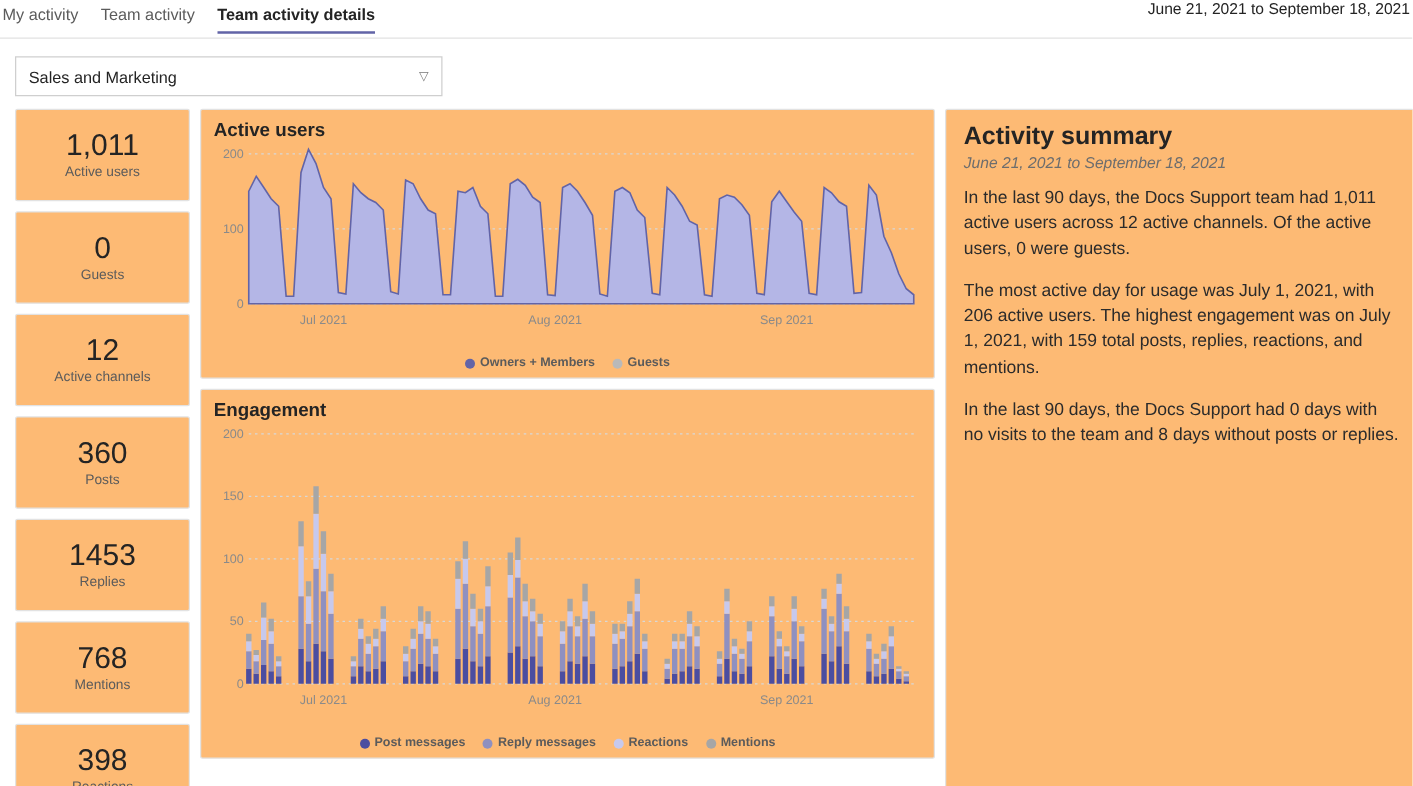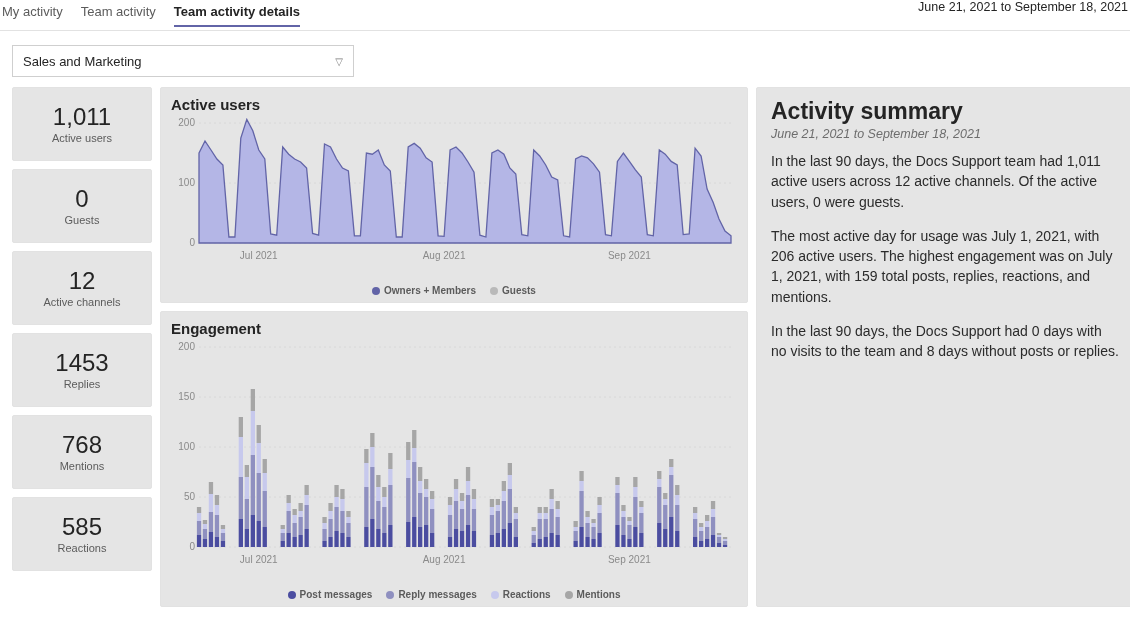--- a/index.html
+++ b/index.html
@@ -23,39 +23,39 @@
   .tab.active{color:var(--ink);border-bottom:2px solid var(--accent);font-weight:600;}
   .date-range{margin-left:auto;font-size:12.5px;color:var(--ink);}
 
   
   .team-select{margin:14px 0 10px 12px;width:320px;height:30px;border:1px solid #cfcfcf;display:flex;align-items:center;padding:0 10px;font-size:13px;color:var(--ink);justify-content:space-between;background:#fff;}
   .chev{font-size:10px;color:#7a7a7a;}
 
   
   .grid{display:grid;grid-template-columns:140px 588px 378px;gap:8px;padding:0 12px 10px;}
   .stack{display:flex;flex-direction:column;gap:8px;}
-  .card{border:1px solid var(--border);border-radius:2px;background:#e5e5e5;}
+  .card{border:1px solid var(--border);border-radius:2px;background:#fdba74;}
   .mini{height:72px;display:flex;flex-direction:column;align-items:center;justify-content:center;}
   .mini .val{font-size:24px;line-height:1.1;}
   .mini .lbl{font-size:11px;color:var(--ink-soft);margin-top:2px;}
 
   .panel{padding:8px 10px 6px;}
   .panel-title{font-weight:600;font-size:15px;margin:0 0 4px;}
   .chart-shell{position:relative;height:156px;}
   .chart-shell.tall{height:236px;}
   svg{display:block;}
   .axis-label{font-size:10px;fill:#8a8a8a;font-family:inherit;}
   .grid-line{stroke:#d8d8d8;stroke-dasharray:2 3;stroke-width:1;}
   .area{fill:var(--accent-fill);stroke:var(--accent);stroke-width:1.3;}
   .legend{display:flex;gap:14px;justify-content:center;font-size:10px;color:#5b5b5b;margin-top:12px;}
   .legend span{display:flex;align-items:center;gap:4px;}
   .dot{width:8px;height:8px;border-radius:50%;display:inline-block;}
 
   .summary{padding:10px 14px;}
-  .summary h2{margin:0;font-size:23px;font-weight:600;}
+  .summary h2{margin:0;font-size:20px;font-weight:600;}
   .summary .sub{font-style:italic;color:#6d6d6d;font-size:12.5px;margin:2px 0 10px;}
   .summary p{font-size:14px;line-height:1.45;margin:0 0 14px;color:#2b2b2b;}
 </style>
 </head>
 <body>
 
 <div class="topbar">
   <div class="tabs">
     <div class="tab">My activity</div>
     <div class="tab">Team activity</div>
@@ -78,29 +78,33 @@
     </div>
     <div class="card mini">
       <div class="val">0</div>
       <div class="lbl">Guests</div>
     </div>
     <div class="card mini">
       <div class="val">12</div>
       <div class="lbl">Active channels</div>
     </div>
     <div class="card mini">
+      <div class="val">360</div>
+      <div class="lbl">Posts</div>
+    </div>
+    <div class="card mini">
       <div class="val">1453</div>
       <div class="lbl">Replies</div>
     </div>
     <div class="card mini">
       <div class="val">768</div>
       <div class="lbl">Mentions</div>
     </div>
     <div class="card mini">
-      <div class="val">585</div>
+      <div class="val">398</div>
       <div class="lbl">Reactions</div>
     </div>
   </div>
 
   <div class="stack">
     <div class="card panel">
       <div class="panel-title">Active users</div>
       <div class="chart-shell">
         <svg id="au-svg" width="566" height="148">
             <line x1="28" x2="560" y1="126" y2="126" class="grid-line"></line>

